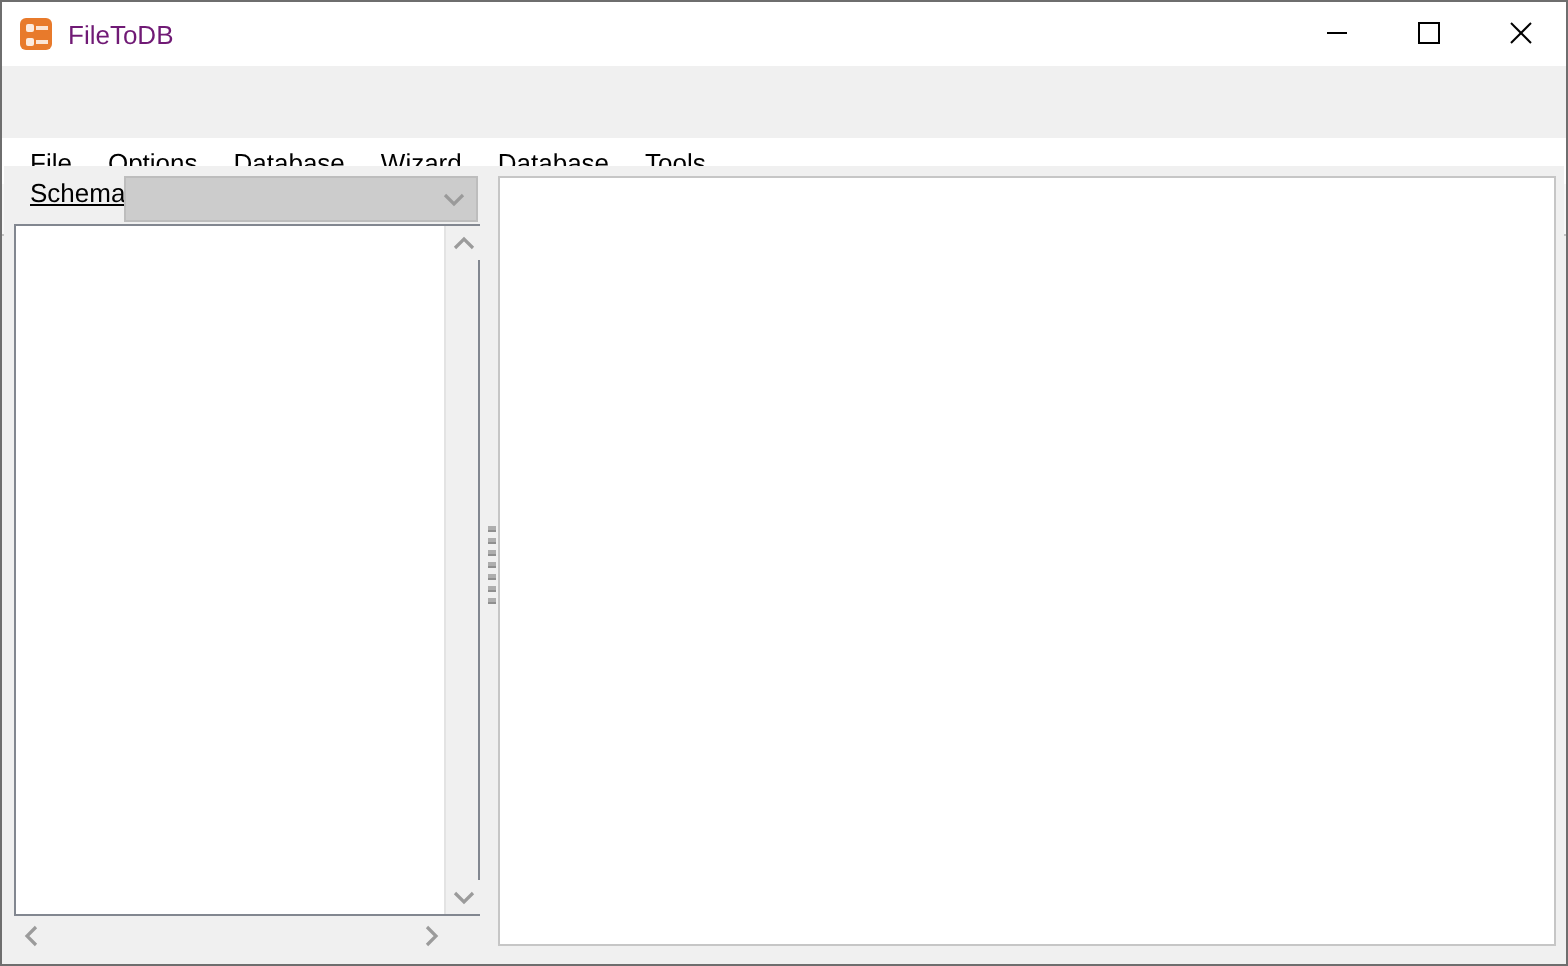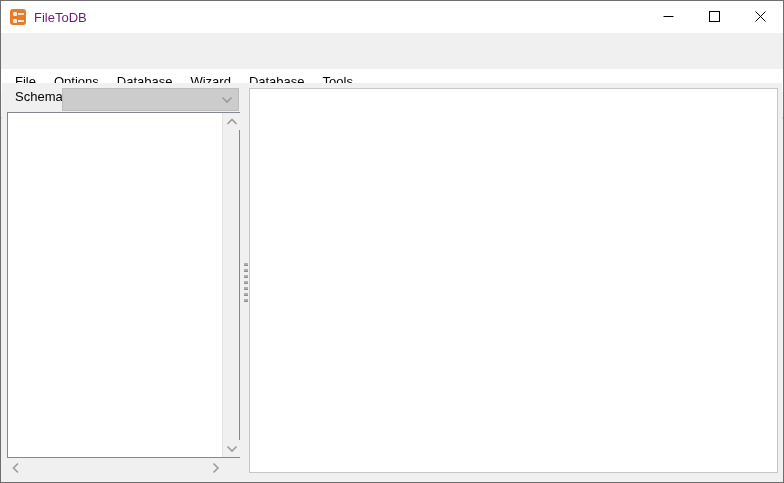--- a/index.html
+++ b/index.html
@@ -39,21 +39,21 @@
   .toolbar {
     height:26px; background:#f7f7f7; display:flex; align-items:center; padding-left:7px;
     border-bottom:1px solid #c3c3c3;
   }
   .tb-btn { width:24px; height:22px; display:flex; align-items:center; justify-content:center; border:none; background:transparent; }
   .tb-sep { width:1px; height:18px; background:#cfcfcf; margin:0 5px; }
   .dd-btn { width:13px; height:22px; display:flex; align-items:center; justify-content:center; border:none; background:transparent; }
   .dd-arrow { width:0; height:0; border-left:3.5px solid transparent; border-right:3.5px solid transparent; border-top:4px solid #3d3d3d; }
   
   .content { position:absolute; left:1px; right:1px; top:82px; bottom:1px; background:#f0f0f0; }
-  .schema-label { position:absolute; left:13px; top:6px; font-size:13px; color:#000; }
+  .schema-label { position:absolute; left:13px; top:6px; font-size:13px; color:#000;text-decoration:underline; }
   .schema-combo {
     position:absolute; left:60px; top:5px; width:177px; height:23px;
     background:#cccccc; border:1px solid #bdbdbd; display:flex; align-items:center; justify-content:flex-end;
   }
   .schema-combo svg { margin-right:5px; }
   .combo-value { flex:1; font-size:12px; color:#555; padding-left:4px; overflow:hidden; white-space:nowrap; }
   
   .listbox {
     position:absolute; left:5px; top:29px; width:233px; height:346px;
     background:#ffffff; border:1px solid #828790;

